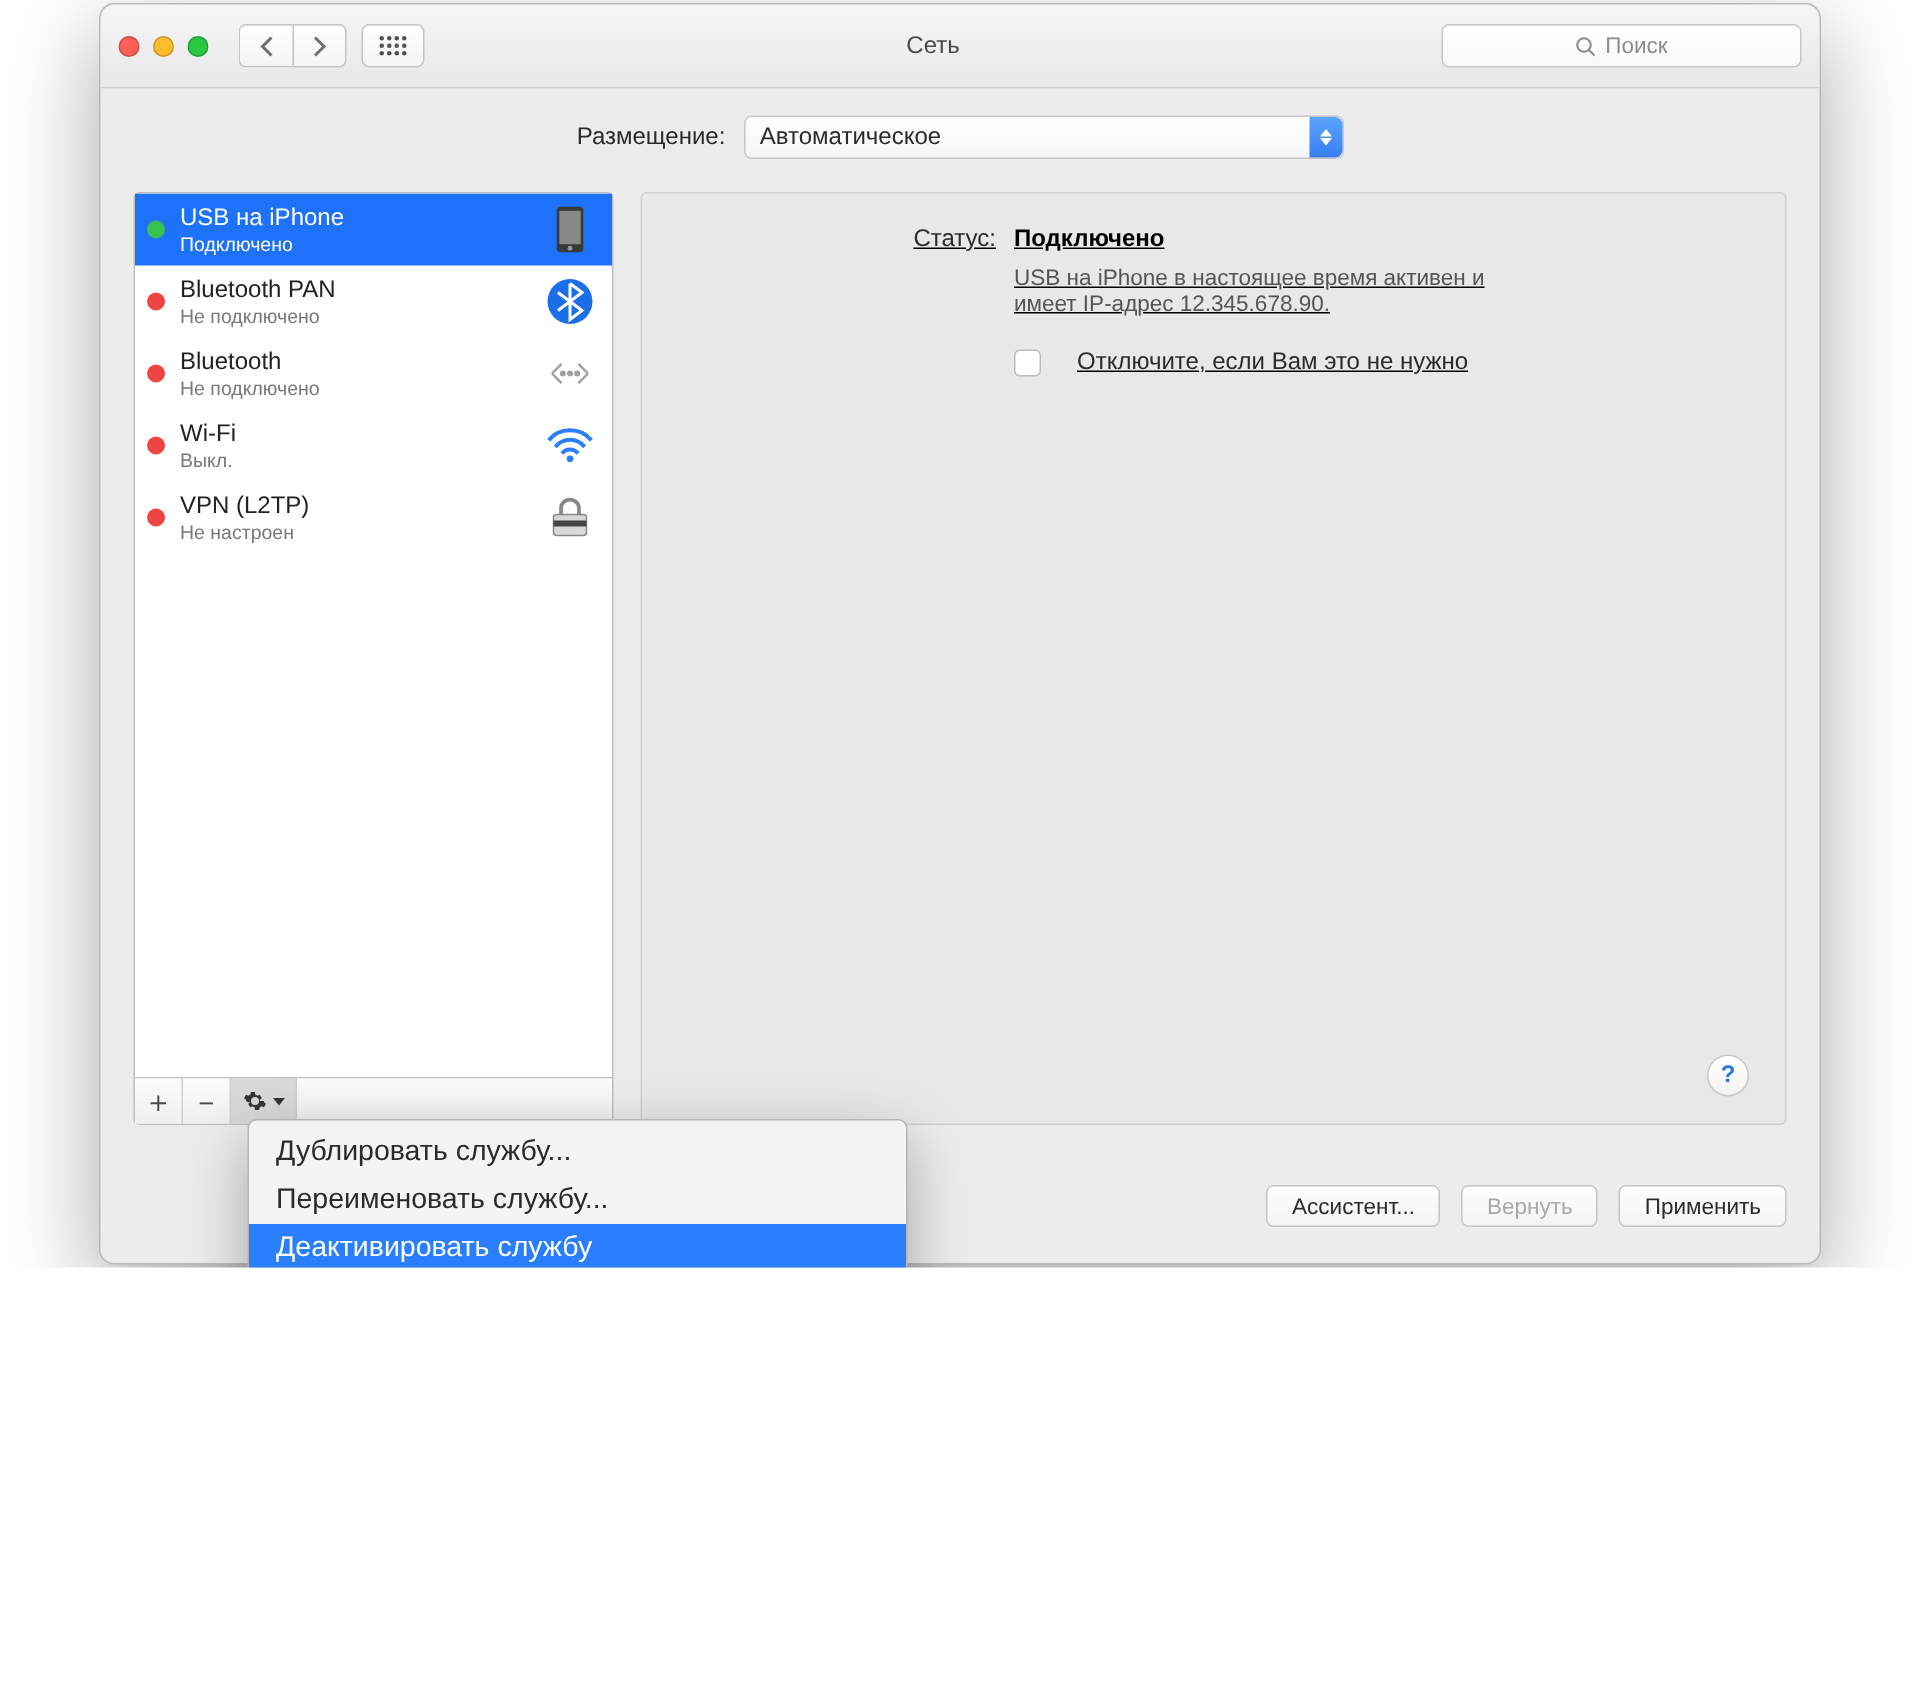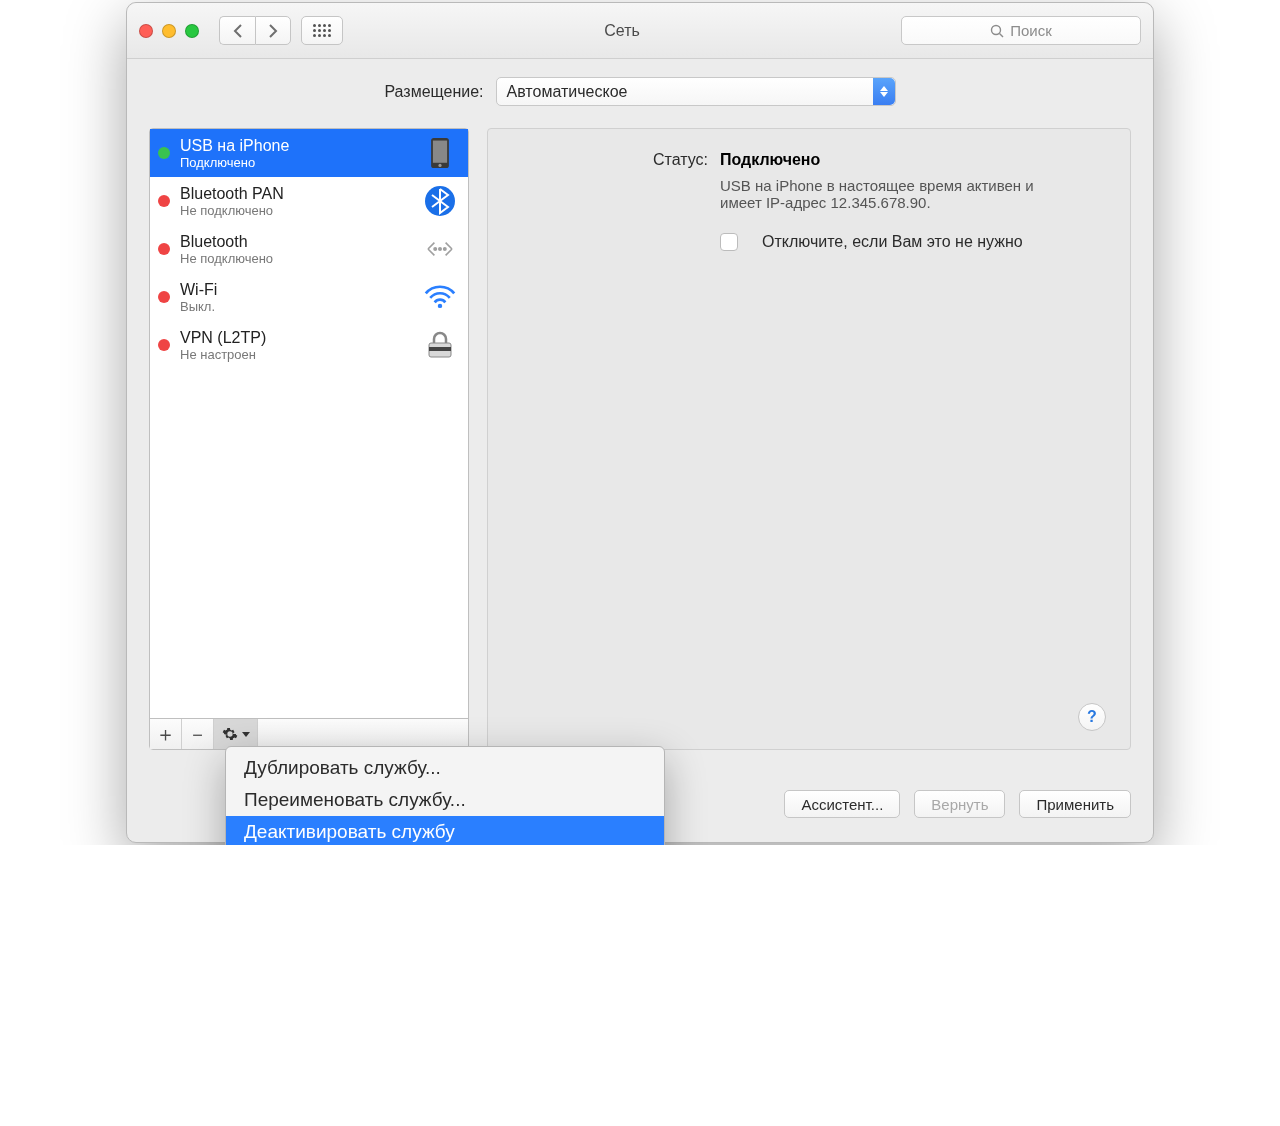--- a/index.html
+++ b/index.html
@@ -1,19 +1,19 @@
 <!DOCTYPE html>
 <html><head>
 <meta charset="utf-8">
 <style>
 * { box-sizing: border-box; margin: 0; padding: 0; font-family: -apple-system, "Helvetica Neue", Helvetica, Arial, sans-serif; }
 body { background: #fff; }
 
 .window {
-  width: 1028px;
+  width: 1148px;
   margin: 2px auto;
   background: #ececec;
   border: 1px solid #b9b9b9;
   border-radius: 10px;
   box-shadow: 0 20px 60px rgba(0,0,0,0.35);
 }
 
 
 .titlebar {
   height: 56px;
@@ -123,22 +123,23 @@
   background: linear-gradient(#fcfcfc, #f0f0f0);
 }
 .f-btn.gear { background: #d8d8d8; width: 44px; gap: 2px; }
 .gear-icon { display: flex; align-items: center; }
 .caret-down { width: 0; height: 0; border-left: 4px solid transparent; border-right: 4px solid transparent; border-top: 5px solid #333; margin-left: 2px; }
 .f-fill { flex: 1; background: linear-gradient(#fcfcfc, #f0f0f0); }
 
 
 .rpanel {
   flex: 1; background: #e8e8e8;
-  border: 1px solid #d0d0d0; border-radius: 4px; padding: 22px 20px;
+  border: 1px solid #d0d0d0; border-radius: 4px; padding: 22px 36px;
   position: relative;
+  text-decoration: underline;
 }
 .status-row { display: flex; gap: 12px; margin-bottom: 8px; padding-left: 120px; }
 .status-label { width: 80px; text-align: right; font-size: 16px; color: #2b2b2b; }
 .status-val { font-size: 16px; font-weight: 600; }
 .status-desc { padding-left: 212px; font-size: 15px; color: #555; margin-bottom: 22px; max-width: 540px; }
 .chk-row { padding-left: 212px; display: flex; align-items: center; gap: 24px; font-size: 16px; color: #2b2b2b; }
 .chk { width: 18px; height: 18px; background: #fff; border: 1px solid #bcbcbc; border-radius: 4px; }
 
 .rpanel .bottom-row {
   position: absolute; left: 24px; right: 24px; bottom: 18px;

